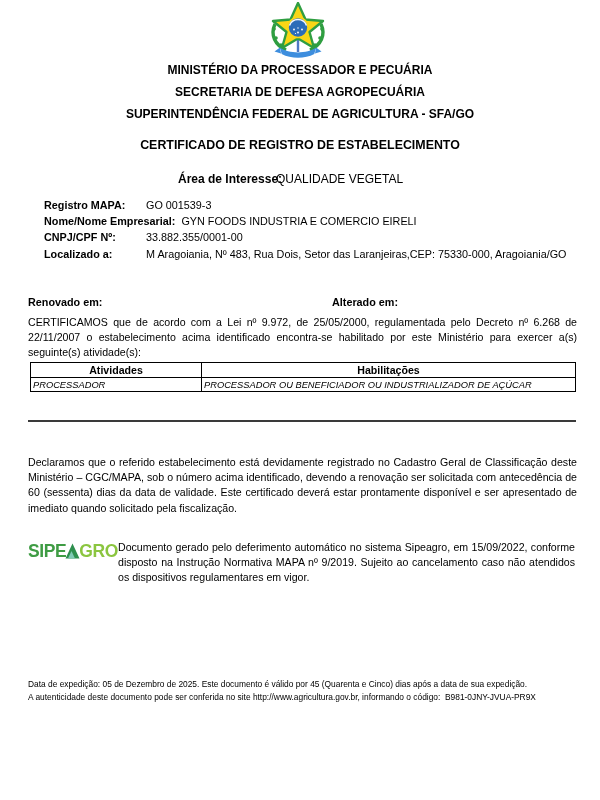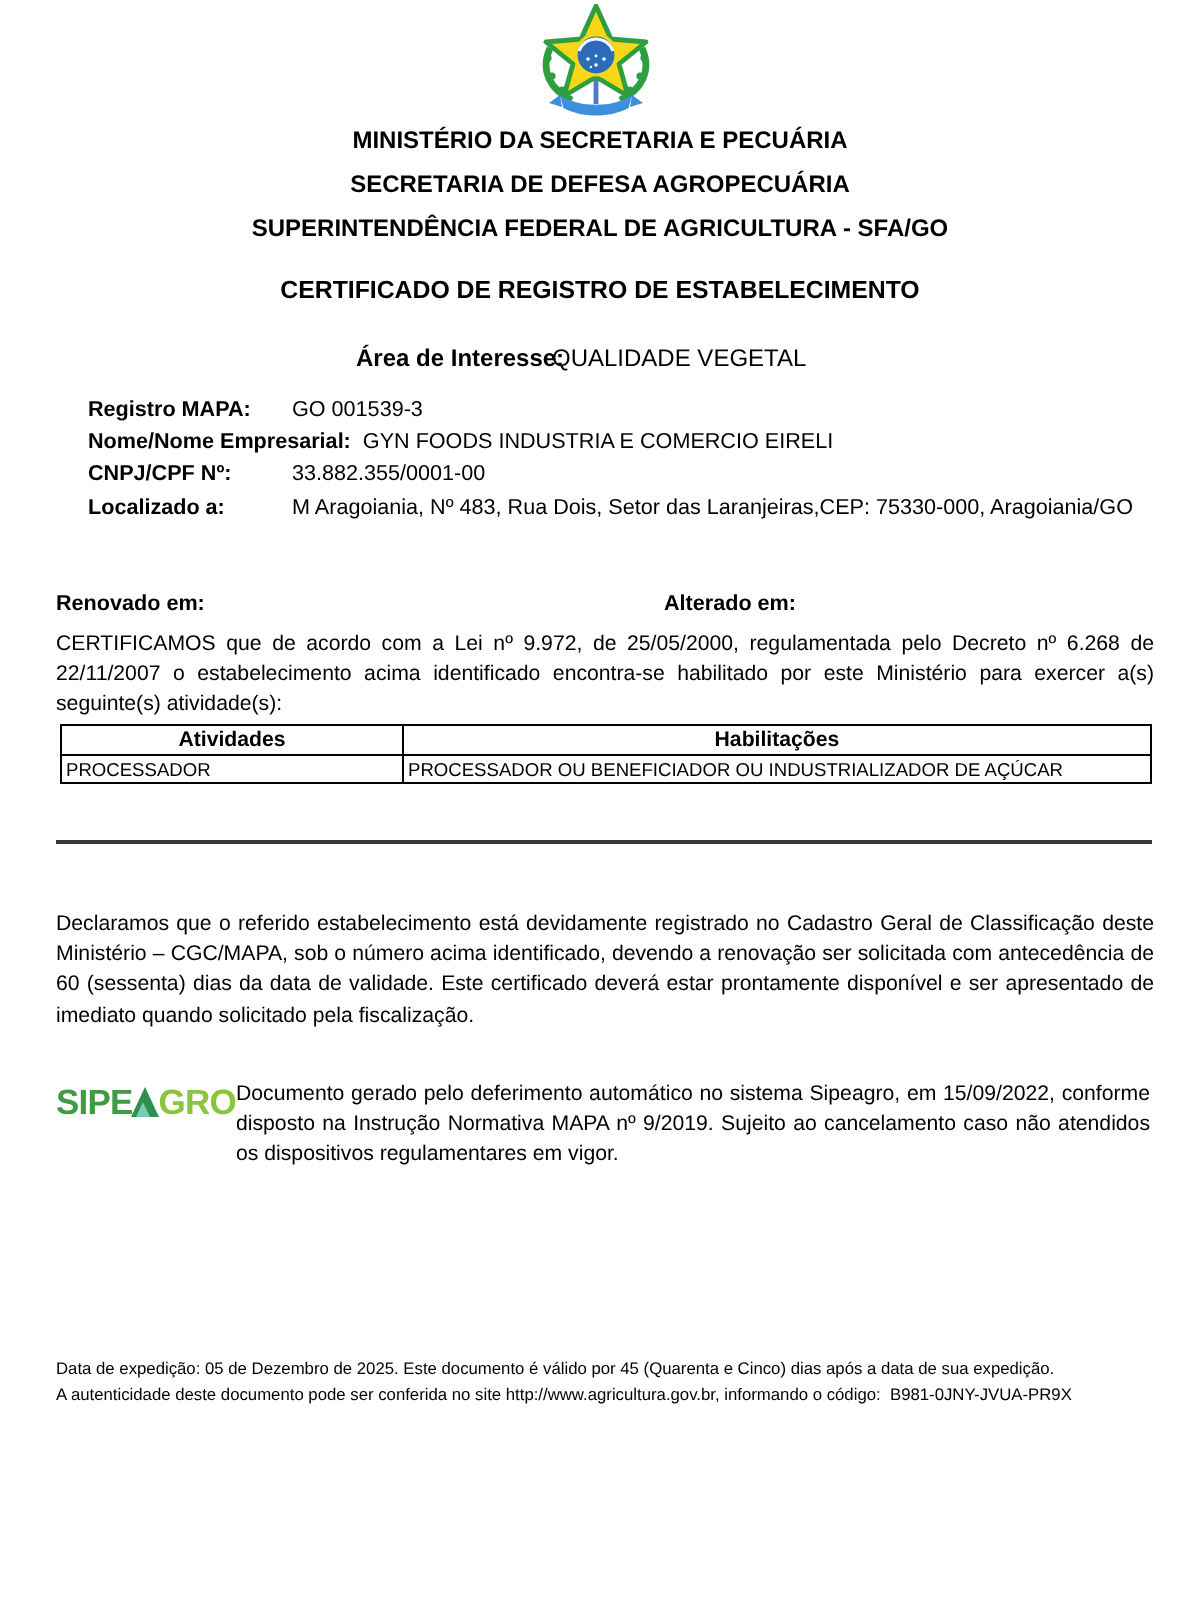--- a/index.html
+++ b/index.html
@@ -34,21 +34,21 @@
     line-height:15.2px; text-align:justify; }
   #cert-para { top:315px; }
   #decl-para { top:455px; }
 
   table.activities { position:absolute; left:30px; top:362px; width:546px;
     border-collapse:collapse; table-layout:fixed; }
   table.activities th, table.activities td { border:1px solid #000; }
   table.activities th { font-size:10.6px; font-weight:bold; text-align:center;
     height:14px; padding:0; }
   table.activities td { font-size:9.3px; height:13px; padding:0 2px;
-    white-space:nowrap; overflow:hidden; }
+    white-space:nowrap; overflow:hidden;font-style:italic; }
   .col-atividades { width:170px; }
 
   .divider { position:absolute; left:28px; top:420px; width:548px; height:2px;
     background:#3a3a3a; }
 
   .sipeagro-logo { position:absolute; left:28px; top:542px; height:18px;
     display:flex; align-items:center; font-weight:bold; font-size:17.5px;
     letter-spacing:-0.4px; white-space:nowrap; }
   .sipe { color:#3f9c44; } .gro { color:#8bc53f; }
   .logo-tri { display:inline-block; width:15px; height:16px; margin:0 -1px; }
@@ -85,21 +85,21 @@
       <circle cx="31" cy="30.5" r="0.9" fill="#fff"></circle>
       <circle cx="35" cy="27.5" r="0.9" fill="#fff"></circle>
       <circle cx="31" cy="26" r="0.7" fill="#fff"></circle>
       <circle cx="28.5" cy="31.5" r="0.6" fill="#fff"></circle>
       <path d="M13,45.5 C22,52 40,52 49,45.5 L47.3,52 C38,57 24,57 14.7,52 Z" fill="#3e8ede"></path>
       <path d="M13,45.5 L7.5,49.5 L14,51.5 Z" fill="#3e8ede"></path>
       <path d="M49,45.5 L54.5,49.5 L48,51.5 Z" fill="#3e8ede"></path>
     </svg>
   </div>
 
-  <div class="center-line" id="hdr1">MINISTÉRIO DA SECRETARIA E PECUÁRIA</div>
+  <div class="center-line" id="hdr1">MINISTÉRIO DA PROCESSADOR E PECUÁRIA</div>
   <div class="center-line" id="hdr2">SECRETARIA DE DEFESA AGROPECUÁRIA</div>
   <div class="center-line" id="hdr3">SUPERINTENDÊNCIA FEDERAL DE AGRICULTURA - SFA/GO</div>
 
   <div class="center-line" id="doc-title">CERTIFICADO DE REGISTRO DE ESTABELECIMENTO</div>
 
   <div class="area-row">
     <span class="area-label">Área de Interesse:</span>
     <span class="area-value">QUALIDADE VEGETAL</span>
   </div>
 

